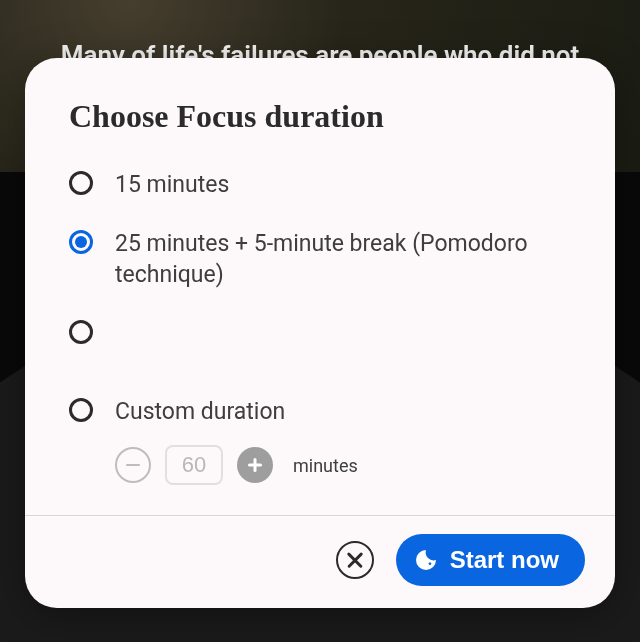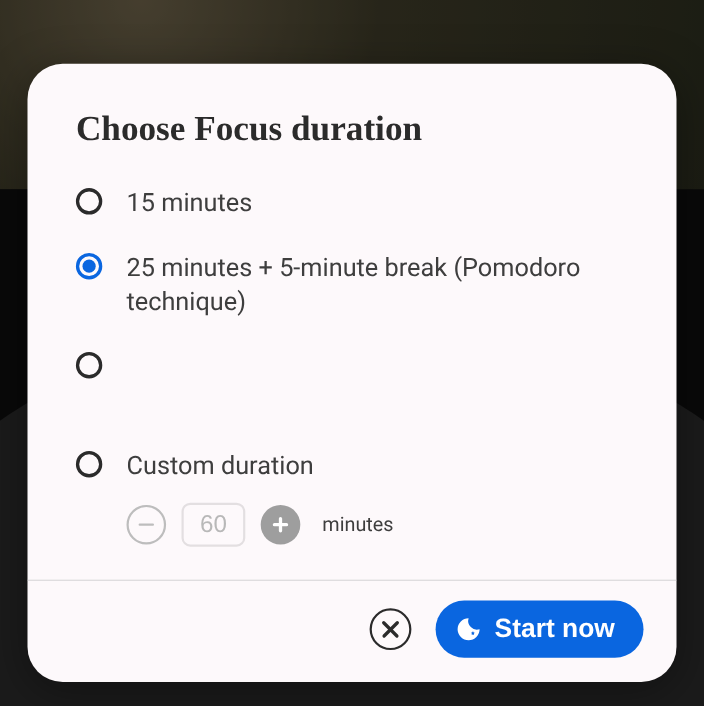--- a/index.html
+++ b/index.html
@@ -74,21 +74,21 @@
   .radio.selected::after {
     content:"";
     width:12px; height:12px; border-radius:50%;
     background:#0a66e0;
   }
   .option-label {
     font-size:23px;
     color:#3e3e3e;
     line-height:1.35;
   }
-  .custom-group { margin-top:36px; }
+  .custom-group { margin-top:24px; }
   .custom-controls {
     display:flex; align-items:center; gap:14px;
     margin-top:18px; margin-left:46px;
   }
   .circ-btn {
     width:36px; height:36px; border-radius:50%;
     display:inline-flex; align-items:center; justify-content:center;
     cursor:pointer;
   }
   .circ-minus {
@@ -159,20 +159,21 @@
 </style>
 </head>
 <body>
 
 <div class="bg">
   <div class="bg-top"></div>
   <div class="dark-bottom">
     <div class="curve"></div>
   </div>
   <div class="bg-overlay"></div>
+  <div class="bg-quote">Many of life's failures are people who did not</div>
 </div>
 
 <div class="modal">
   <div class="modal-body">
     <h1 class="modal-title">Choose Focus duration</h1>
 
     <div class="options">
 
       <label class="option">
         <span class="radio"></span>

